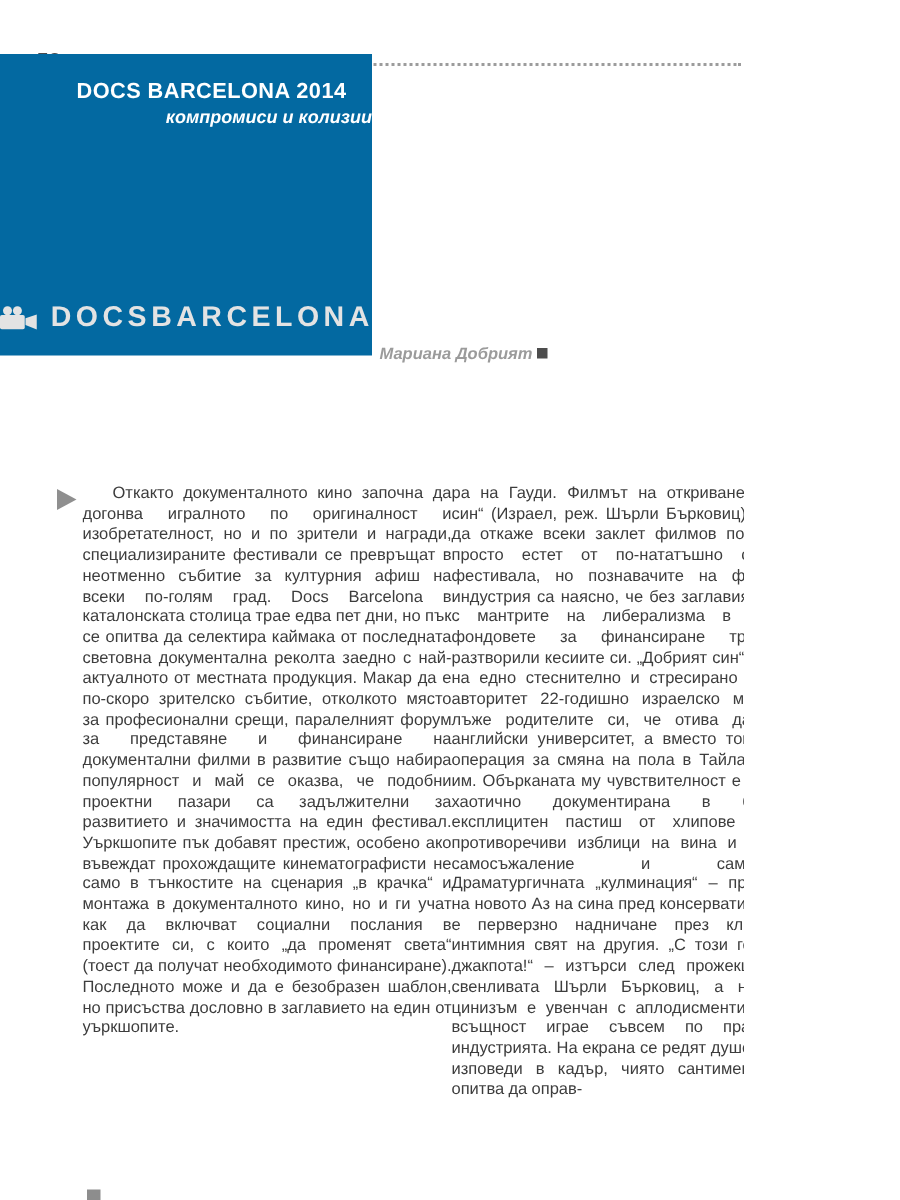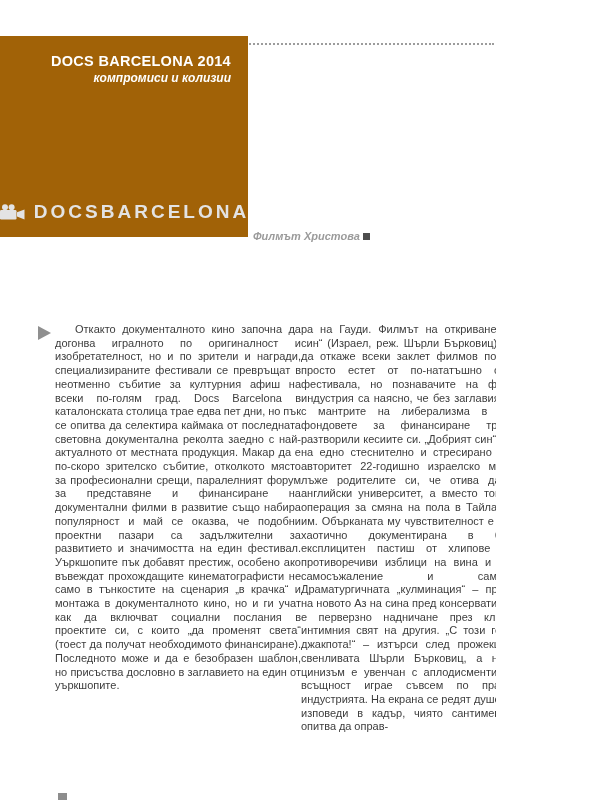--- a/index.html
+++ b/index.html
@@ -12,27 +12,27 @@
   
   .hdr {
     position:absolute; top:4px; left:25px; right:2px;
     display:flex; align-items:baseline;
   }
   .page-num { font-weight:bold; font-size:12.5px; color:#4a4a4c; letter-spacing:1px; }
   .section  { margin-left:29px; font-weight:bold; font-size:9.5px; color:#58585a; letter-spacing:2.2px;margin-top:32px; }
   .dots { flex:1; border-bottom:2px dotted #9c9c9c; margin:0 0 2px 2px; height:10px; }
 
   
-  .title-box { position:absolute; left:0; top:36px; width:248px; height:201px; background:#a16207; }
+  .title-box { position:absolute; left:0; top:36px; width:248px; height:201px; background:#0369a1; }
   .tb-title {
     margin-top:17px; text-align:right; padding-right:17px;
     color:#ffffff; font-weight:bold; font-size:14.5px; letter-spacing:0.3px;
   }
   .tb-sub {
-    text-align:right; padding-right:17px; margin-top:2px;
+    text-align:right; margin-top:2px;
     color:#ffffff; font-weight:bold; font-style:italic; font-size:12px;margin-left:22px;
   }
   .tb-logo {
     position:absolute; bottom:14px; left:0; right:0;
     display:flex; justify-content:center; align-items:center; gap:8px;
     color:#e3e3e3; font-weight:bold; font-size:19px; letter-spacing:3px;
   }
   .tb-logo svg { display:block; }
 
   
@@ -94,21 +94,21 @@
           <circle cx="12.6" cy="3.2" r="3"></circle>
           <rect x="1" y="6" width="16.5" height="9.5" rx="1.2"></rect>
           <polygon points="18,8.2 25.5,5.6 25.5,15.6 18,12.6"></polygon>
         </svg>
       </span>
       <span>DOCSBARCELONA</span>
     </div>
   </div>
 
   <div class="author">
-    <span>Филмът Христова</span><span class="sq"></span>
+    <span>Мариана Добрият</span><span class="sq"></span>
   </div>
 
   <div class="marker"></div>
 
   <div class="columns">
     <div class="col col-left">
       <p class="indent">Откакто документалното кино започна да догонва игралното по оригиналност и изобретателност, но и по зрители и награди, специализираните фестивали се превръщат в неотменно събитие за културния афиш на всеки по-голям град. Docs Barcelona в каталонската столица трае едва пет дни, но пък се опитва да селектира каймака от последната световна документална реколта заедно с най-актуалното от местната продукция. Макар да е по-скоро зрителско събитие, отколкото място за професионални срещи, паралелният форум за представяне и финансиране на документални филми в развитие също набира популярност и май се оказва, че подобни проектни пазари са задължителни за развитието и значимостта на един фестивал. Уъркшопите пък добавят престиж, особено ако въвеждат прохождащите кинематографисти не само в тънкостите на сценария „в крачка“ и монтажа в документалното кино, но и ги учат как да включват социални послания в проектите си, с които „да променят света“ (тоест да получат необходимото финансиране). Последното може и да е безобразен шаблон, но присъства дословно в заглавието на един от уъркшопите.</p>
     </div>
     <div class="col col-right">
       <p>ра на Гауди. Филмът на откриването „Добрият син“ (Израел, реж. Шърли Бърковиц) е способен да откаже всеки заклет филмов почитател или просто естет от по-нататъшно следене на фестивала, но познавачите на фестивалната индустрия са наясно, че без заглавия, обвързани с мантрите на либерализма в програмата, фондовете за финансиране трудно биха разтворили кесиите си. „Добрият син“ е историята на едно стеснително и стресирано от бащиния авторитет 22-годишно израелско момче, което лъже родителите си, че отива да следва в английски университет, а вместо това си прави операция за смяна на пола в Тайланд с парите им. Обърканата му чувствителност е не по-малко хаотично документирана в безмилостно експлицитен пастиш от хлипове и екстази, противоречиви изблици на вина и облекчение, самосъжаление и самонадъхване. Драматургичната „кулминация“ – представянето на новото Аз на сина пред консервативния баща – е перверзно надничане през ключалката в интимния свят на другия. „С този герой ударих джакпота!“ – изтърси след прожекцията иначе свенливата Шърли Бърковиц, а невинният ѝ цинизъм е увенчан с аплодисменти, защото тя всъщност играе съвсем по правилата на индустрията. На екрана се редят душеразголващи изповеди в кадър, чиято сантименталност се опитва да оправ-</p>

